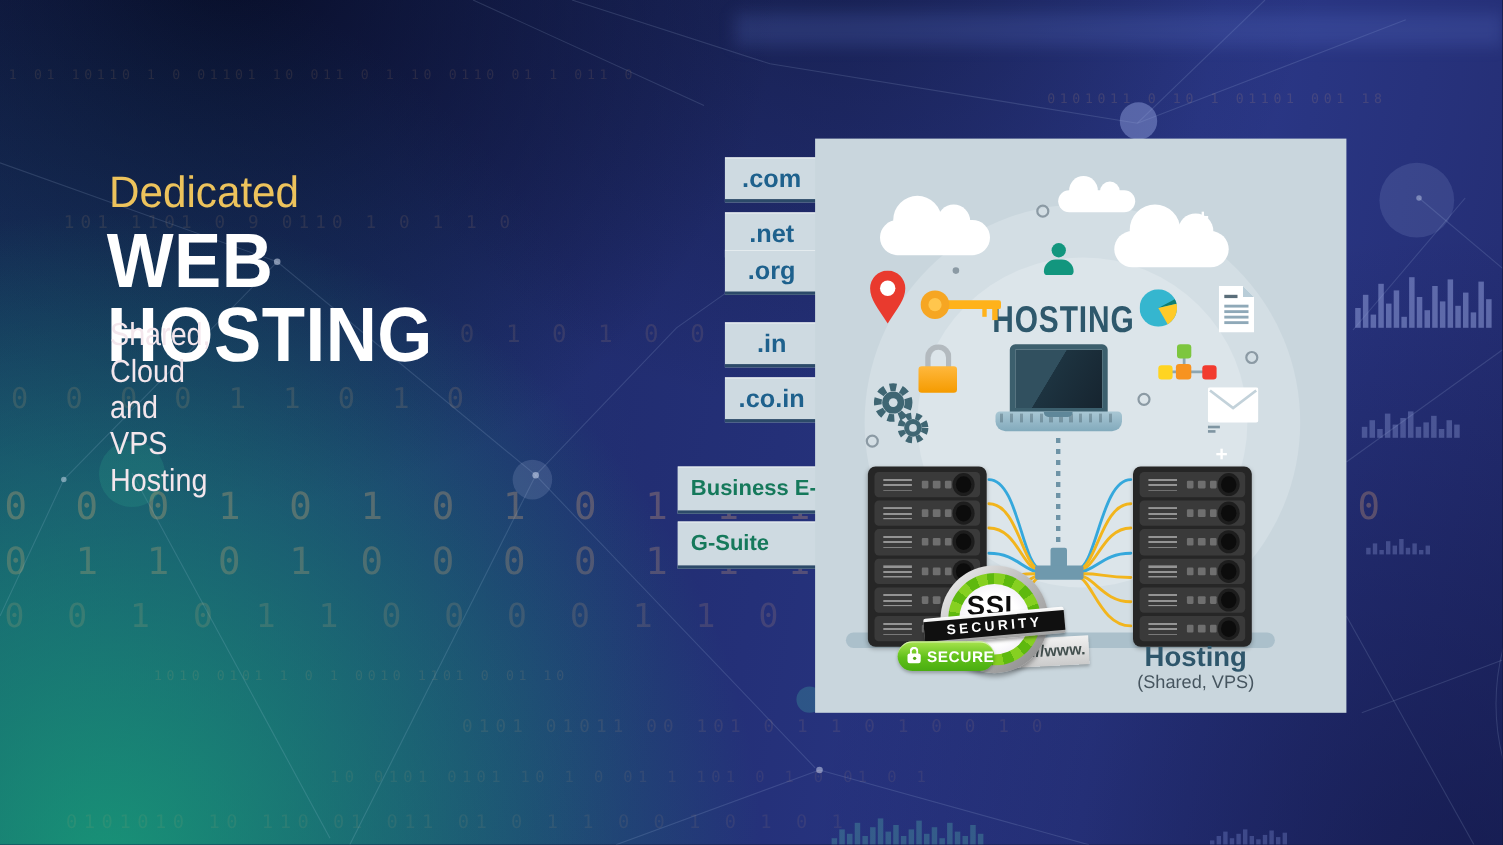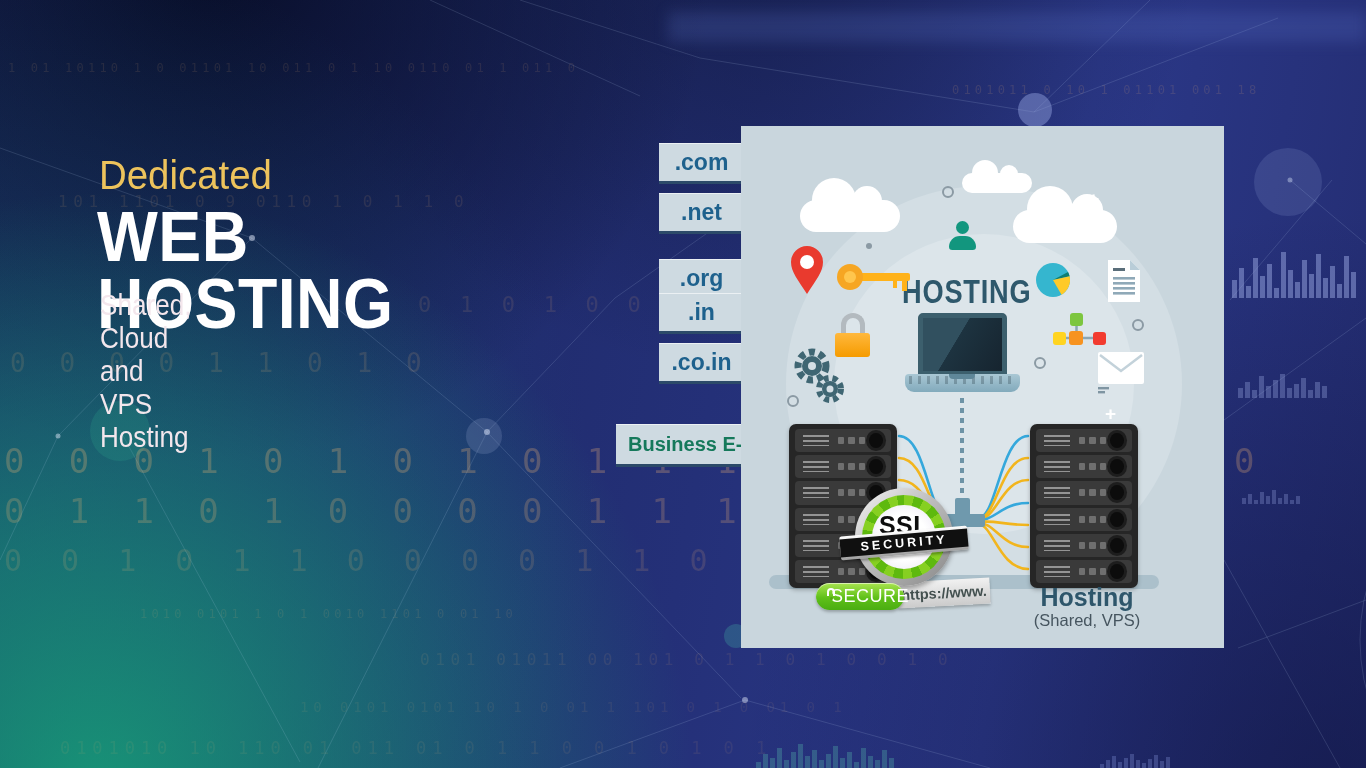--- a/index.html
+++ b/index.html
@@ -64,34 +64,34 @@
   .dotline{left:219px;top:272px;width:4px;height:100px;background:repeating-linear-gradient(180deg,#6e93a6 0 5px,transparent 5px 10px);}
   .hub-v{left:214px;top:372px;width:15px;height:22px;background:#6F99AD;border-radius:2px;}
   .hub-h{left:200px;top:388px;width:44px;height:13px;background:#6F99AD;border-radius:2px;}
 
   .server{position:absolute;width:108px;height:164px;background:#262626;border-radius:7px;padding:5px 6px;box-sizing:border-box;display:flex;flex-direction:column;gap:3px;box-shadow:0 2px 4px rgba(0,0,0,.25);}
   .slot{flex:1;background:#3a3a3a;border-radius:4px;display:flex;align-items:center;padding:0 8px;gap:4px;}
   .vents{width:28px;height:11px;background:repeating-linear-gradient(180deg,#949494 0 2px,transparent 2px 5px);margin-right:5px;}
   .sq{width:7px;height:7px;background:#6f6f6f;border-radius:1px;}
   .knob{margin-left:auto;width:15px;height:15px;border-radius:50%;background:#0c0c0c;box-shadow:0 0 0 3px #1d1d1d;}
 
-  .badge{left:114px;top:362px;width:98px;height:98px;z-index:3;}
+  .badge{left:114px;top:388px;width:98px;height:98px;z-index:3;}
   .badge-outer{position:absolute;inset:0;border-radius:50%;background:linear-gradient(135deg,#f5f5f5,#bdbdbd 45%,#878787);box-shadow:0 3px 5px rgba(0,0,0,.35);}
   .badge-burst{position:absolute;inset:7px;border-radius:50%;background:radial-gradient(circle,rgba(255,255,255,.4),transparent 55%),repeating-conic-gradient(#86d021 0 14deg,#5eb90e 14deg 28deg);}
   .badge-center{position:absolute;inset:17px;border-radius:50%;background:radial-gradient(#ffffff 50%,#e7e3f0);display:flex;align-items:flex-start;justify-content:center;}
   .ssl-text{font-size:25px;font-weight:900;color:#0d0d0d;letter-spacing:.5px;margin-top:6px;}
   .ribbon{position:absolute;left:-15px;top:43px;width:128px;height:24px;transform:rotate(-5deg);background:linear-gradient(#fdfdfd,#9f9f9f);border-radius:2px;box-shadow:0 2px 3px rgba(0,0,0,.35);}
   .ribbon-band{position:absolute;left:0;right:0;top:3px;bottom:3px;background:#101010;display:flex;align-items:center;justify-content:center;}
   .ribbon-band span{font-size:12.5px;font-weight:700;color:#fff;letter-spacing:3px;}
 
   .pill{left:75px;top:457px;width:88px;height:27px;border-radius:14px;background:linear-gradient(#a9e44f,#5fc019 55%,#4aad11);display:flex;align-items:center;gap:6px;padding-left:9px;box-sizing:border-box;box-shadow:inset 0 1px 0 rgba(255,255,255,.55),0 2px 3px rgba(0,0,0,.25);z-index:4;}
   .pill-lock{position:relative;width:12px;height:9px;background:#fff;border-radius:2px;margin-top:3px;}
   .pill-lock::before{content:"";position:absolute;top:-6px;left:2px;width:8px;height:8px;border:2px solid #fff;border-bottom:none;border-radius:5px 5px 0 0;box-sizing:border-box;}
   .pill-lock::after{content:"";position:absolute;left:4.5px;top:3px;width:3px;height:3px;border-radius:50%;background:#55a714;}
-  .pill span{font-size:18px;font-weight:400;color:#fff;letter-spacing:.5px;}
+  .pill span{font-size:14px;font-weight:700;color:#fff;letter-spacing:.5px;}
   .url-chip{left:157px;top:454px;width:92px;height:26px;transform:rotate(-3deg);background:linear-gradient(#f1f1f1,#cbcbcb);display:flex;align-items:center;justify-content:center;box-shadow:0 2px 3px rgba(0,0,0,.25);z-index:2;}
   .url-chip span{font-size:14.5px;font-weight:700;color:#43504f;}
 
   .server-label{left:286px;top:457px;width:120px;text-align:center;font-size:25px;font-weight:700;color:#2E566B;}
   .server-sublabel{left:286px;top:485px;width:120px;text-align:center;font-size:16.5px;color:#46555f;}
 
   .shackle{left:100px;top:187px;width:24px;height:22px;border:5px solid #B3BABF;border-bottom:none;border-radius:13px 13px 0 0;box-sizing:border-box;}
   .lockbody{left:94px;top:207px;width:35px;height:24px;border-radius:3px;background:linear-gradient(#FFB83D,#F59B00);}
 
   .ring{position:absolute;width:8px;height:8px;border:2px solid #8b9aa4;border-radius:50%;}
@@ -236,32 +236,35 @@
     <div class="title">WEB HOSTING</div>
     <div class="subtitle">Shared, Cloud and VPS Hosting</div>
   </div>
 
   <div class="tab domain" style="top:143px">
       <span>.com</span>
     </div>
   <div class="tab domain" style="top:193px">
       <span>.net</span>
     </div>
-  <div class="tab domain" style="top:259px">
+  <div class="tab domain" style="top:227px">
       <span>.org</span>
     </div>
   <div class="tab domain" style="top:293px">
       <span>.in</span>
     </div>
   <div class="tab domain" style="top:343px">
       <span>.co.in</span>
     </div>
 
   <div class="tab service" style="top:424px">
       <span>Business E-mail</span>
+    </div>
+  <div class="tab service" style="top:474px">
+      <span>G-Suite</span>
     </div>
 
   <div class="card">
     <div class="abs circle-outer"></div>
     <div class="abs circle-inner"></div>
     <div class="abs ground"></div>
 
     <div class="cloud cloud1"></div>
     <div class="cloud cloud2"></div>
     <div class="cloud cloud3"></div>

